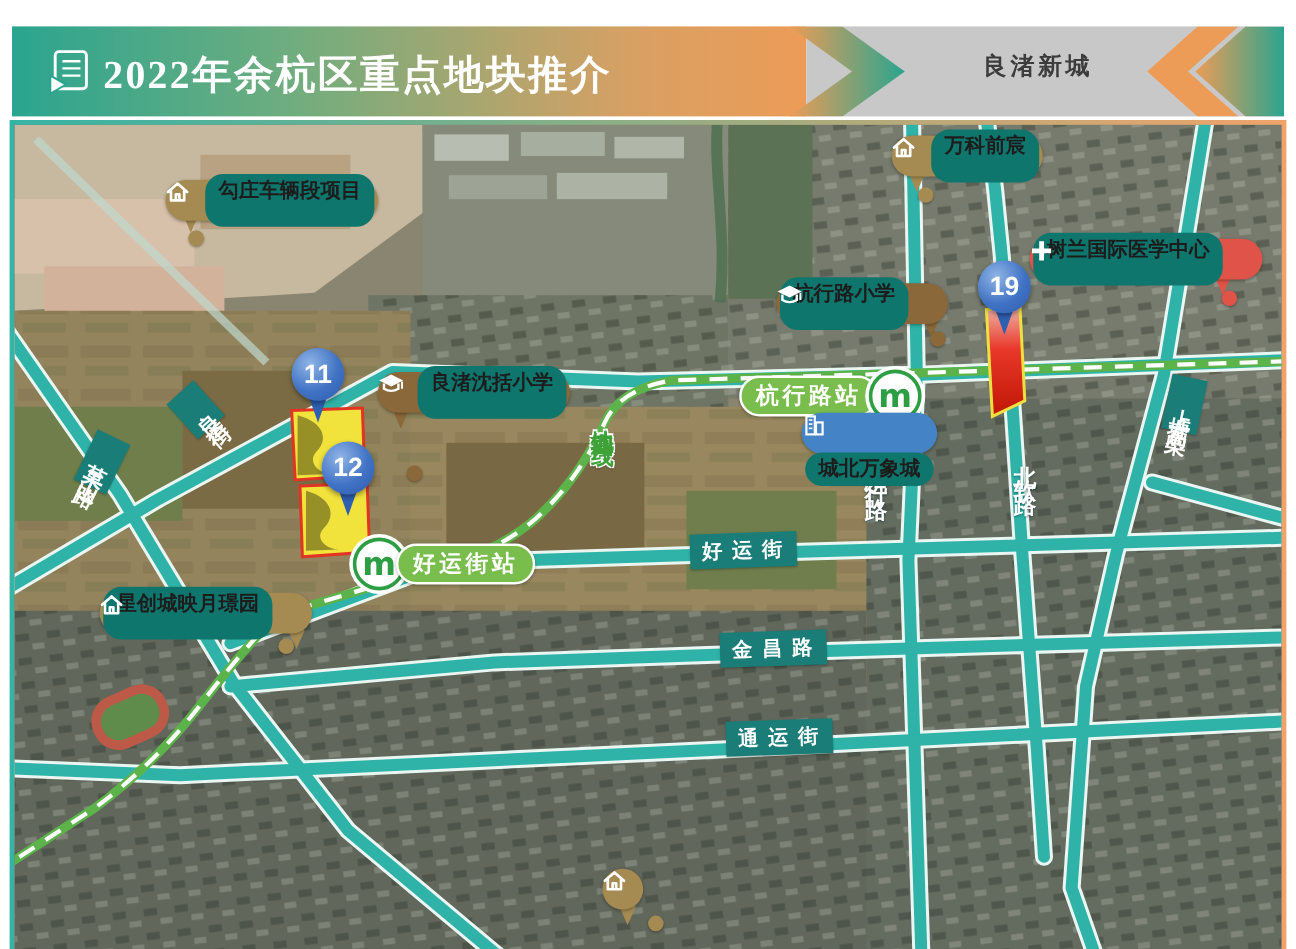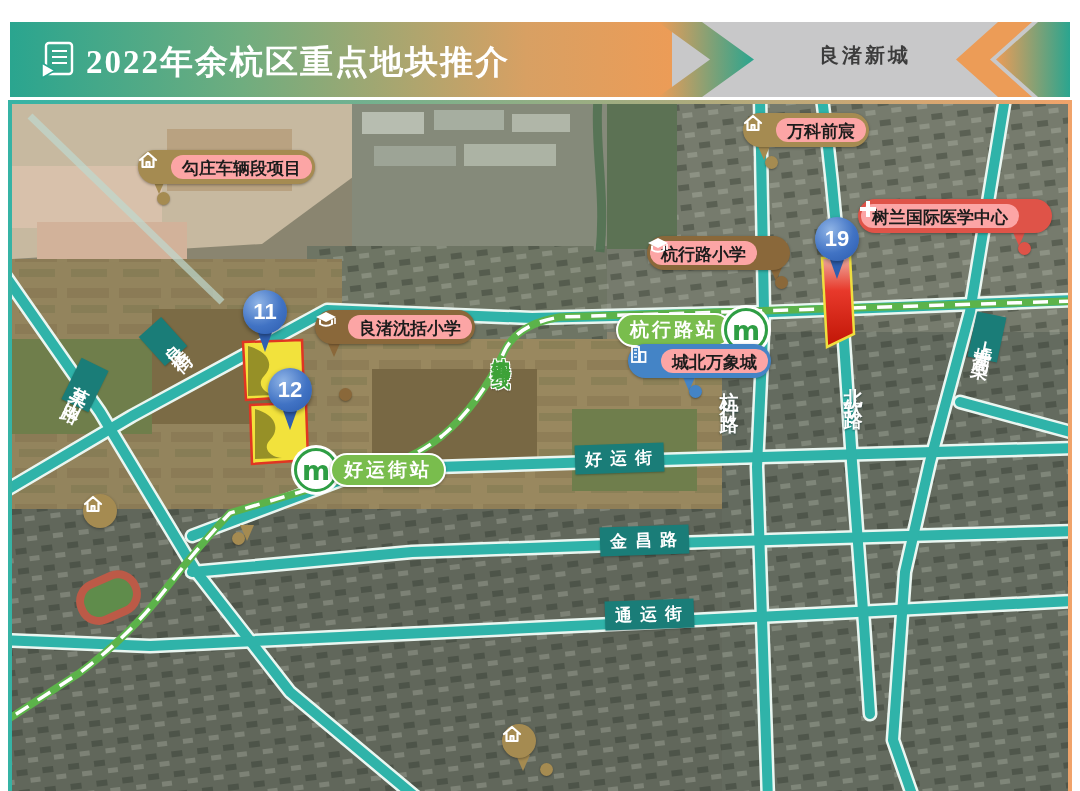--- a/index.html
+++ b/index.html
@@ -21,22 +21,22 @@
 
   
   #map-frame{position:absolute;left:8px;top:88px;width:1064px;height:699px;box-sizing:border-box;
     padding:4px;background:linear-gradient(90deg,#35B3A5 0%,#7FB08A 40%,#F0A36A 100%);}
   #map{position:relative;width:1056px;height:691px;overflow:hidden;background:#8A8570;}
   #map svg{position:absolute;left:0;top:0;}
 
   
   .poi{position:absolute;display:flex;align-items:center;gap:2px;padding:3px;border-radius:18px;
     height:34px;box-sizing:border-box;box-shadow:0 1px 3px rgba(0,0,0,.35);z-index:4;}
-  .poi .txt{background:#fca5a5;border-radius:15px;padding:0 11px;font-weight:bold;font-size:17px;
-    color:#1c1c1c;line-height:28px;height:24px;white-space:nowrap;}
+  .poi .txt{background:#0f766e;border-radius:15px;padding:0 11px;font-weight:bold;font-size:17px;
+    color:#1c1c1c;line-height:28px;height:44px;white-space:nowrap;}
   .poi .ic{width:28px;height:28px;display:flex;align-items:center;justify-content:center;flex:0 0 28px;}
   .gold{background:#A58B51}.school{background:#8A683A}.blueP{background:#4484C6}.redP{background:#DF5348}
   .tail{position:absolute;width:0;height:0;border-left:7px solid transparent;
     border-right:7px solid transparent;border-top:16px solid #A58B51;z-index:3;}
   .dot{position:absolute;width:13px;height:13px;border-radius:50%;z-index:3;
     box-shadow:0 1px 2px rgba(0,0,0,.35);}
 
   
   .station{position:absolute;display:flex;align-items:center;z-index:4;}
   .spill{background:#79BD4D;border:2px solid #fff;color:#fff;font-weight:bold;font-size:19px;
@@ -277,36 +277,37 @@
               <polygon points="11,2 21,7 11,12 1,7" fill="#fff"></polygon>
               <path d="M5 9.5 V14 Q11 17.5 17 14 V9.5" fill="none" stroke="#fff" stroke-width="2"></path>
               <line x1="20" y1="8" x2="20" y2="14" stroke="#fff" stroke-width="1.6"></line>
             </svg>
         </span>
         <span class="txt">良渚沈括小学</span>
       </div>
       <div class="tail" style="left:315px;top:237px;border-top-color:#8A683A;"></div>
       <div class="dot" style="left:327px;top:284px;background:#8A683A;"></div>
 
-      <div class="poi blueP" style="left:616px;top:240px;">
+      <div class="poi blueP" style="left:656px;top:240px;flex-direction:column;">
         <span class="ic">
           <svg width="20" height="20">
               <rect x="4" y="3" width="7" height="15" fill="none" stroke="#fff" stroke-width="1.8"></rect>
               <rect x="12" y="8" width="5.5" height="10" fill="none" stroke="#fff" stroke-width="1.8"></rect>
               <line x1="6" y1="6" x2="9" y2="6" stroke="#fff" stroke-width="1.4"></line>
               <line x1="6" y1="9.5" x2="9" y2="9.5" stroke="#fff" stroke-width="1.4"></line>
               <line x1="6" y1="13" x2="9" y2="13" stroke="#fff" stroke-width="1.4"></line>
             </svg>
         </span>
         <span class="txt">城北万象城</span>
       </div>
       <div class="tail" style="left:670px;top:271px;border-top-color:#4484C6;"></div>
       <div class="dot" style="left:677px;top:281px;background:#4484C6;"></div>
 
       <div class="poi gold" style="left:71px;top:390px;">
+        <span class="txt">星创城映月璟园</span>
         <span class="ic">
           <svg width="20" height="20">
               <path d="M2 10 L10 3 L18 10 M4.5 9 V17 H15.5 V9 M8.5 17 V12 H11.5 V17" fill="none" stroke="#fff" stroke-width="2.2" stroke-linecap="round" stroke-linejoin="round"></path>
             </svg>
         </span>
       </div>
       <div class="tail" style="left:228px;top:421px;border-top-color:#A58B51;"></div>
       <div class="dot" style="left:220px;top:428px;background:#A58B51;"></div>
 
       <div class="poi gold" style="left:490px;top:620px;">

